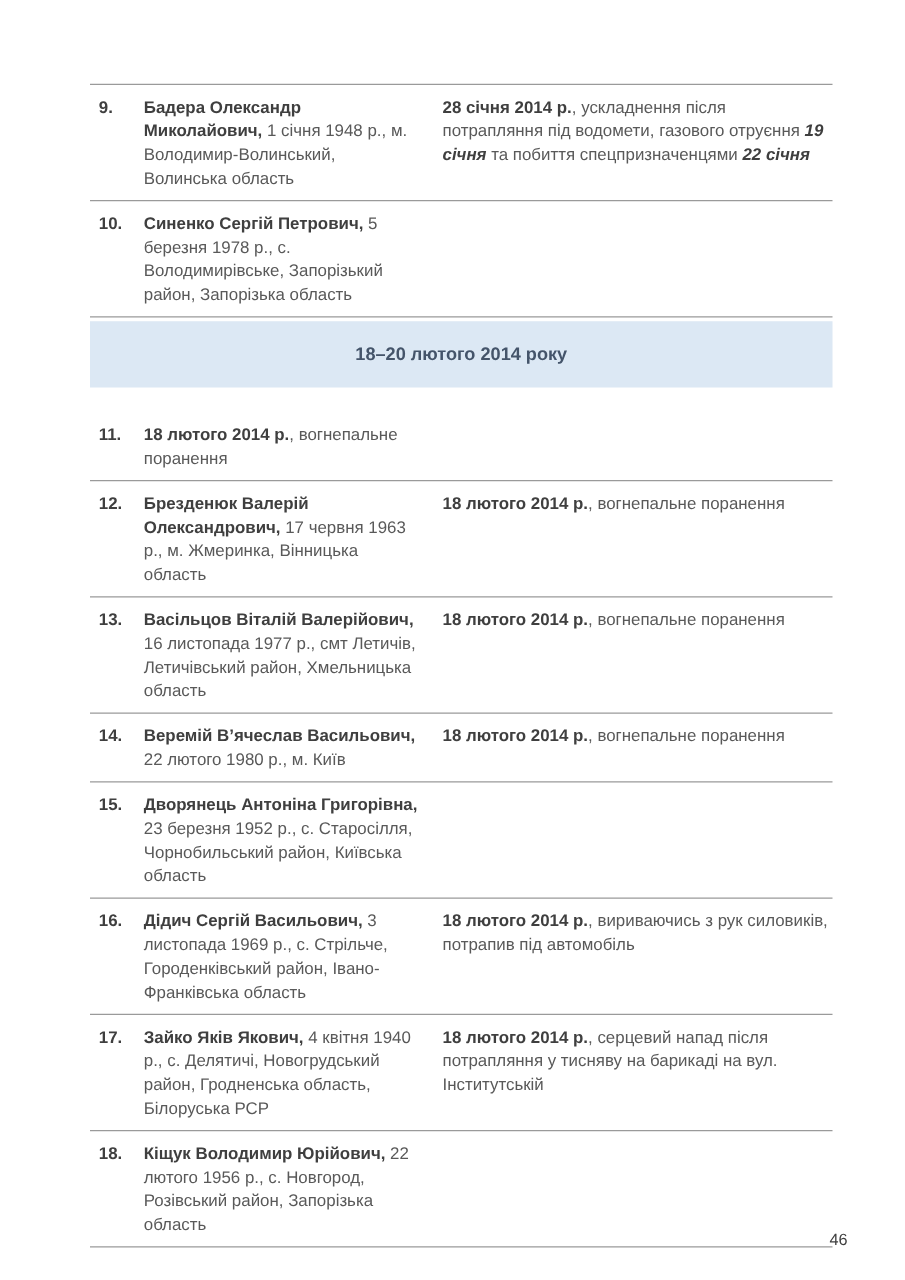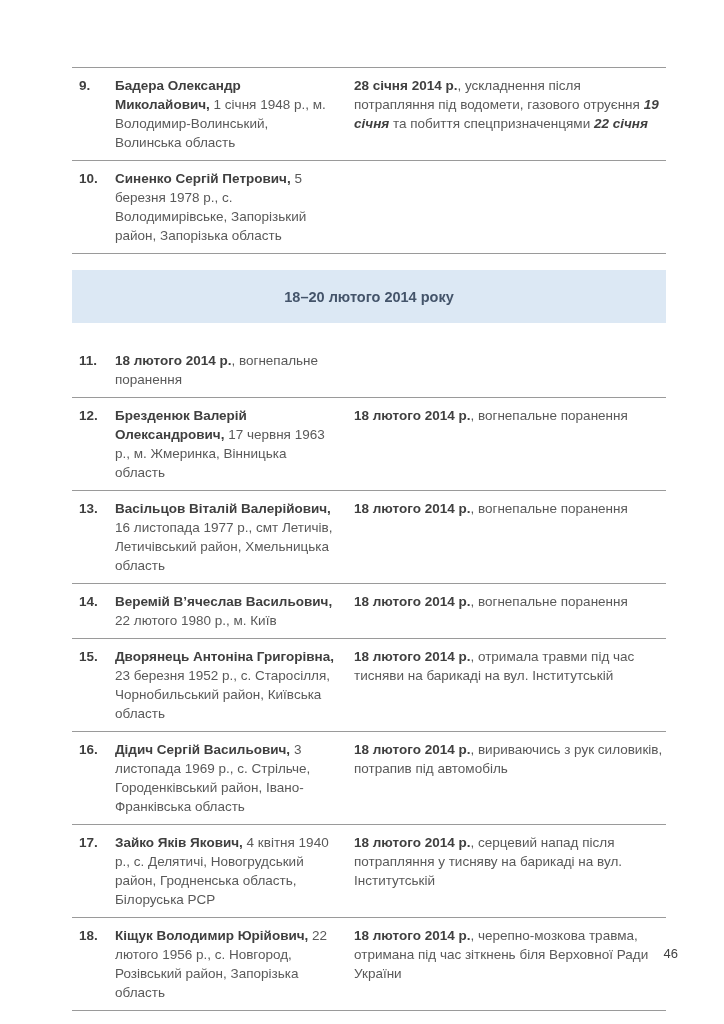--- a/index.html
+++ b/index.html
@@ -54,36 +54,36 @@
   .cell span.b {
     font-weight: bold;
     color: var(--bold, #3f3f3f);
     text-align: center;
   }
   .cell span.i {
     font-style: italic;
   }
   .band-wrap {
     border-top: 1px solid var(--rule, #9a9a9a);
-    padding-top: 16px;
+    padding-top: 3px;
   }
   .band {
     background: var(--band-bg, #dce8f4);
     height: 53px;
     display: flex;
     align-items: center;
     justify-content: center;
     font-weight: bold;
     font-size: 14.5px;
     color: var(--band-text, #44546a);
   }
   .page-number {
     position: absolute;
     right: 46px;
-    top: 946px;
+    top: 984px;
     font-size: 13px;
     color: #404040;
   }
 </style>
 </head>
 <body>
 
 <div class="page">
   <div class="table-wrap">
 
@@ -123,36 +123,34 @@
 
   <div class="row">
     <div class="cell num">14.</div>
     <div class="cell name"><span class="b">Веремій В’ячеслав Васильович,</span><span> 22 лютого 1980 р., м. Київ</span></div>
     <div class="cell desc"><span class="b">18 лютого 2014 р.</span><span>, вогнепальне поранення</span></div>
   </div>
 
   <div class="row">
     <div class="cell num">15.</div>
     <div class="cell name"><span class="b">Дворянець Антоніна Григорівна,</span><span> 23 березня 1952 р., с. Старосілля, Чорнобильський район, Київська область</span></div>
-    <div class="cell desc"><span class="b">18 лютого 2014 р.</span><span>, отримала травми під час тисняви на барикаді на вул. Інститутській</span></div>
   </div>
 
   <div class="row">
     <div class="cell num">16.</div>
     <div class="cell name"><span class="b">Дідич Сергій Васильович,</span><span> 3 листопада 1969 р., с. Стрільче, Городенківський район, Івано-Франківська область</span></div>
     <div class="cell desc"><span class="b">18 лютого 2014 р.</span><span>, вириваючись з рук силовиків, потрапив під автомобіль</span></div>
   </div>
 
   <div class="row">
     <div class="cell num">17.</div>
     <div class="cell name"><span class="b">Зайко Яків Якович,</span><span> 4 квітня 1940 р., с. Делятичі, Новогрудський район, Гродненська область, Білоруська РСР</span></div>
     <div class="cell desc"><span class="b">18 лютого 2014 р.</span><span>, серцевий напад після потрапляння у тисняву на барикаді на вул. Інститутській</span></div>
   </div>
 
   <div class="row">
     <div class="cell num">18.</div>
     <div class="cell name"><span class="b">Кіщук Володимир Юрійович,</span><span> 22 лютого 1956 р., с. Новгород, Розівський район, Запорізька область</span></div>
-    <div class="cell desc"><span class="b">18 лютого 2014 р.</span><span>, черепно-мозкова травма, отримана під час зіткнень біля Верховної Ради України</span></div>
   </div>
 <div class="bottom-rule"></div>
     </div>
   <div class="page-number">46</div>
 </div>
 
 </body></html>

